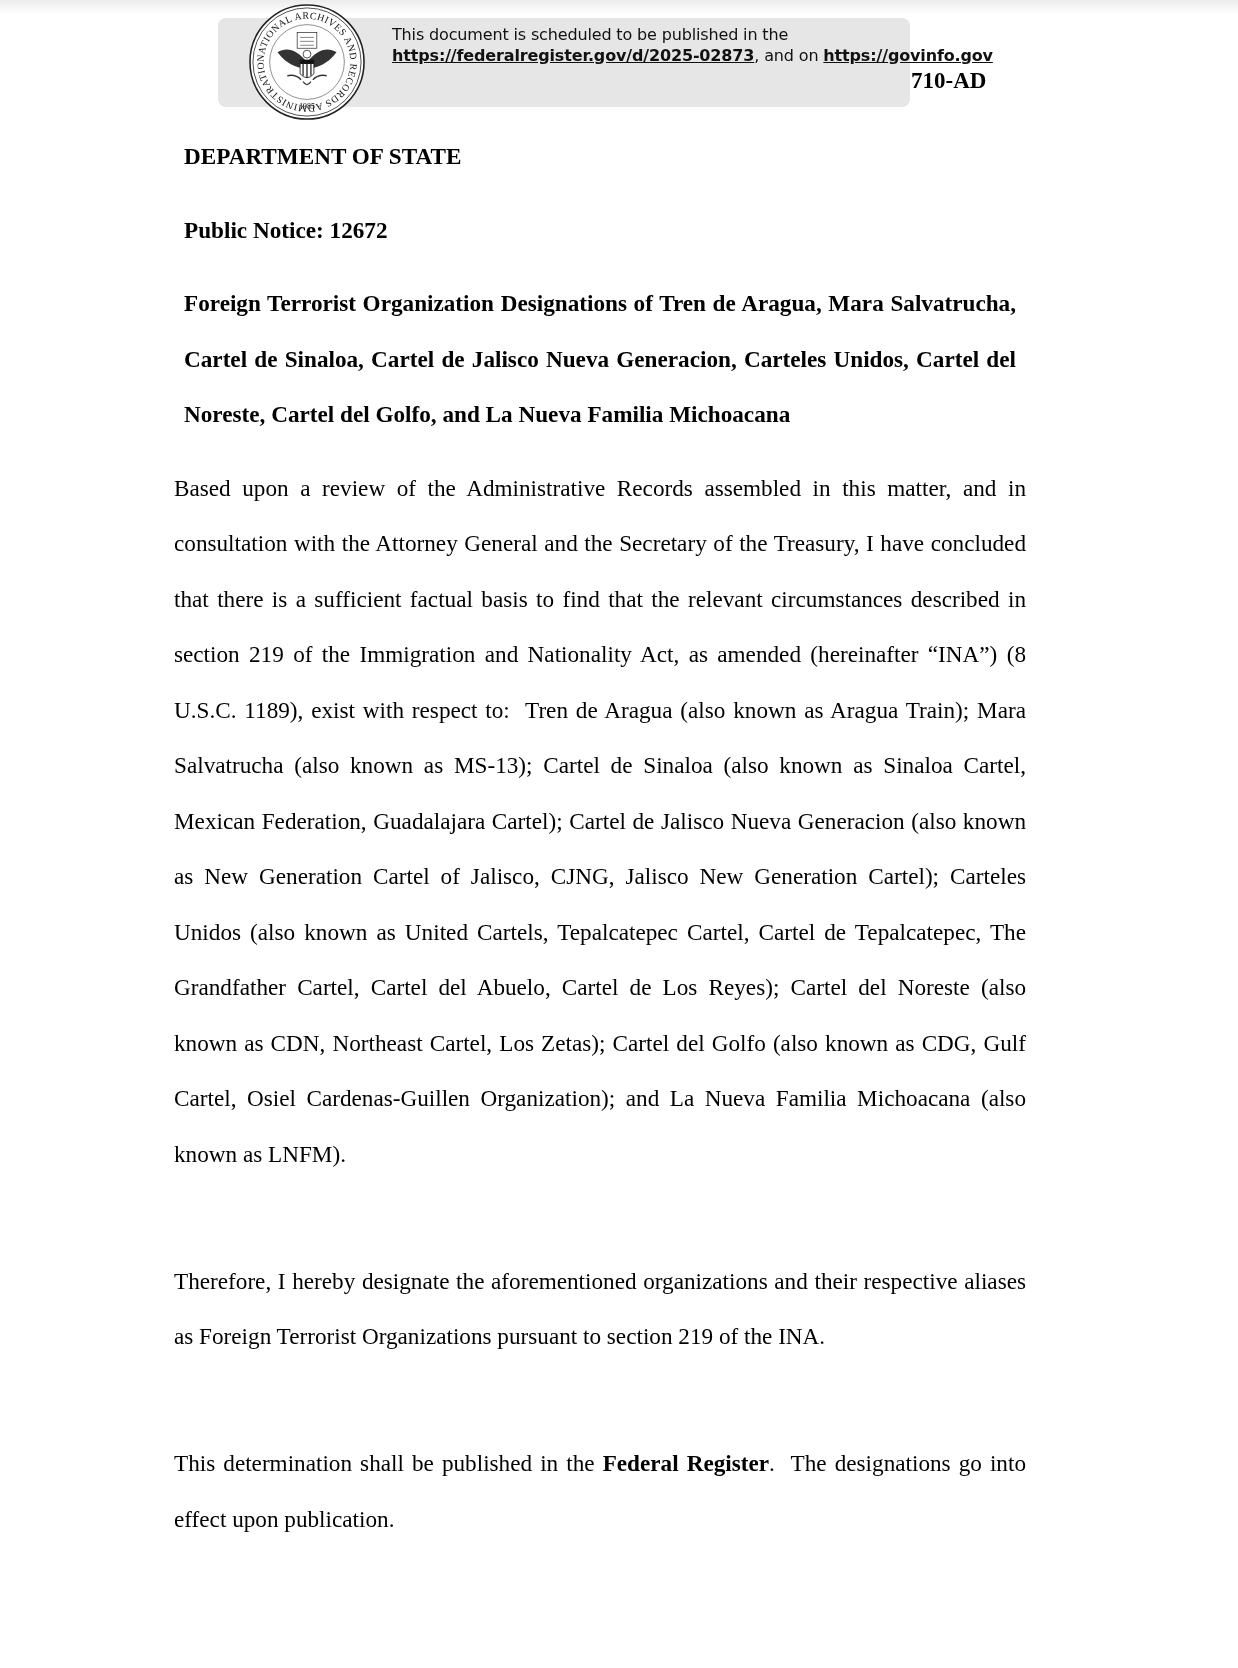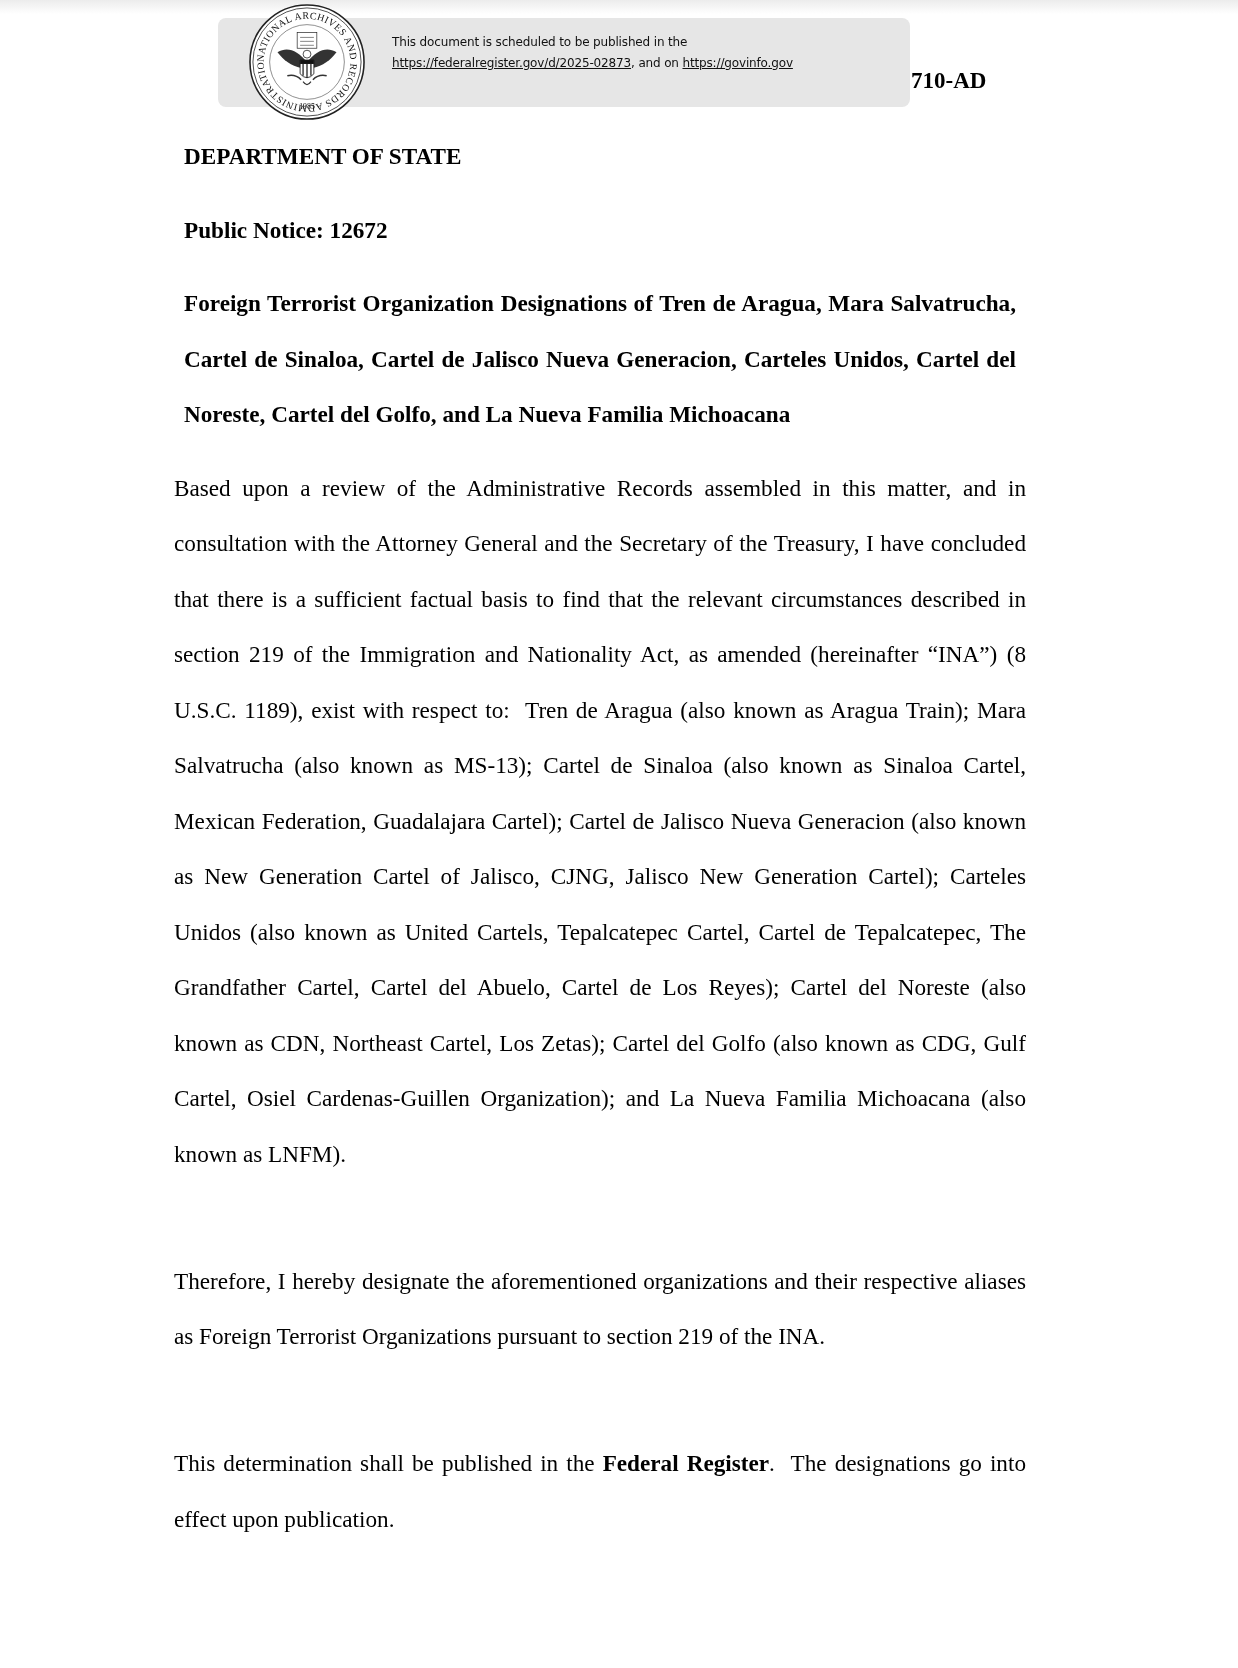--- a/index.html
+++ b/index.html
@@ -14,26 +14,26 @@
     background: linear-gradient(#ececec, #ffffff);
   }
   .banner {
     position: absolute; left: 218px; top: 18px; width: 692px; height: 89px;
     background: #e6e6e6; border-radius: 8px;
   }
   .seal {
     position: absolute; left: 248px; top: 3px; width: 118px; height: 118px;
   }
   .banner-text {
-    position: absolute; left: 392px; top: 32px;
+    position: absolute; left: 392px; top: 25px;
     font-family: "DejaVu Sans", "Liberation Sans", sans-serif;
-    font-size: 12px; line-height: 20.6px; color: #111;
+    font-size: 16px; line-height: 20.6px; color: #111;
     letter-spacing: -0.15px; white-space: nowrap;
   }
-  .banner-text a { color: #111; font-weight: normal; text-decoration: underline; }
+  .banner-text a { color: #111; font-weight: bold; text-decoration: underline; }
   .doc-code {
     position: absolute; left: 911px; top: 68px;
     font-weight: bold; font-size: 23px; white-space: nowrap;
   }
   .content {
     position: absolute; left: 166px; top: 111px; width: 868px;
     font-size: 23.2px; line-height: 55.5px;
   }
   .content p { margin: 8px; text-align: justify; }
   .content h1, .content h2, .content h3 {

